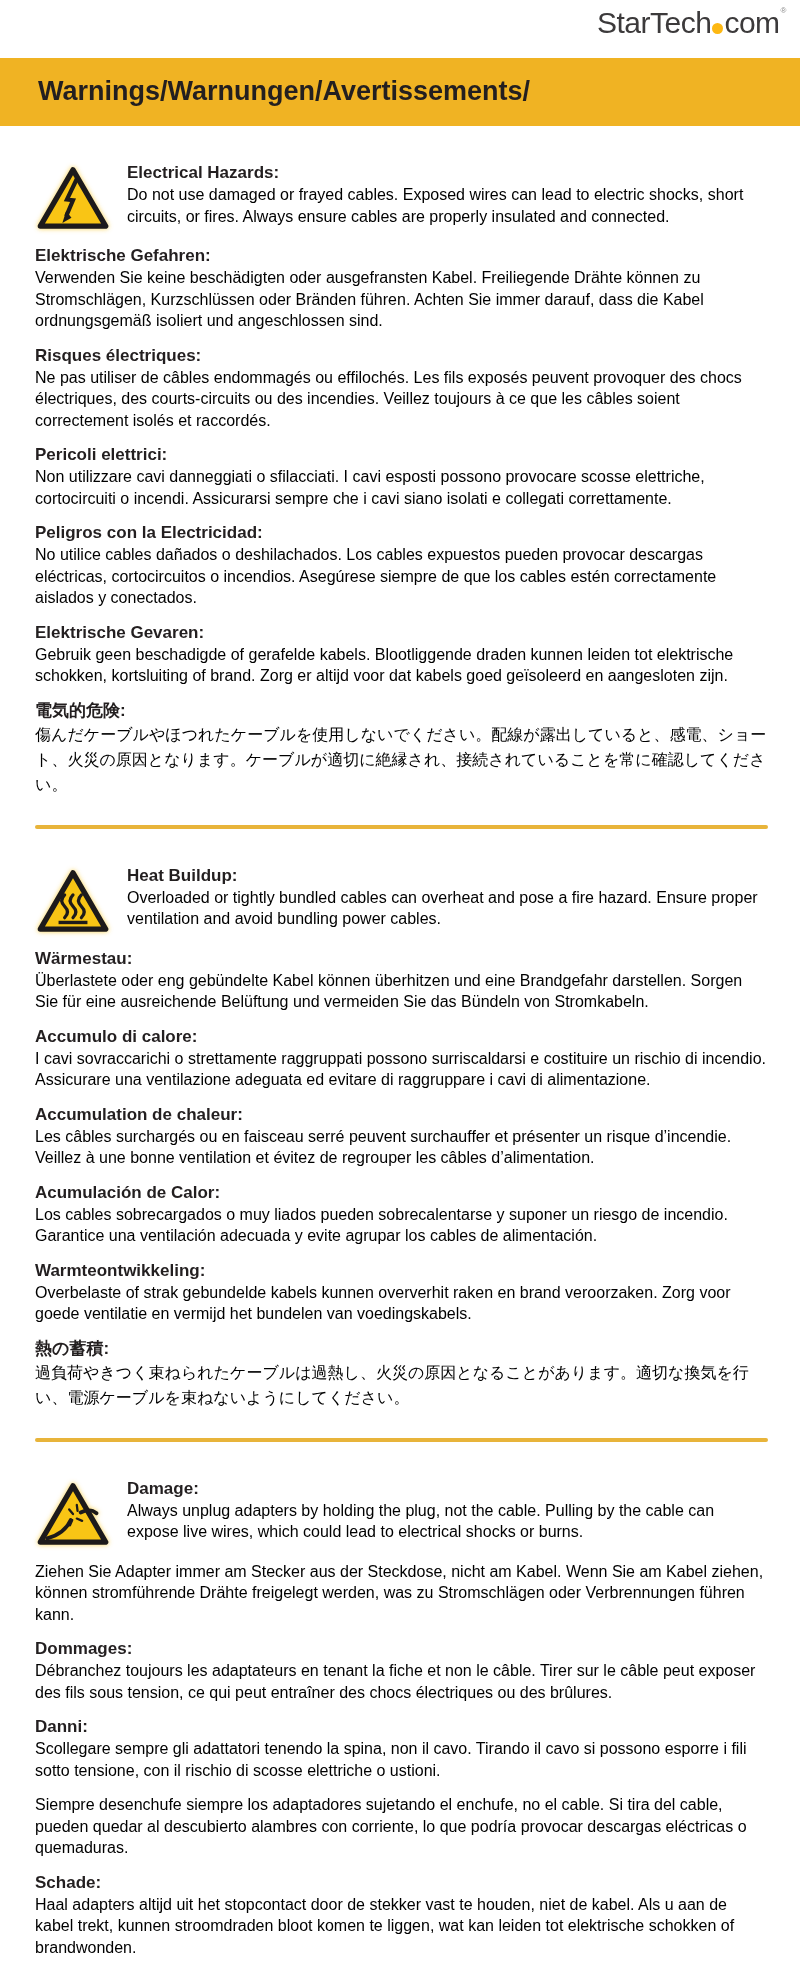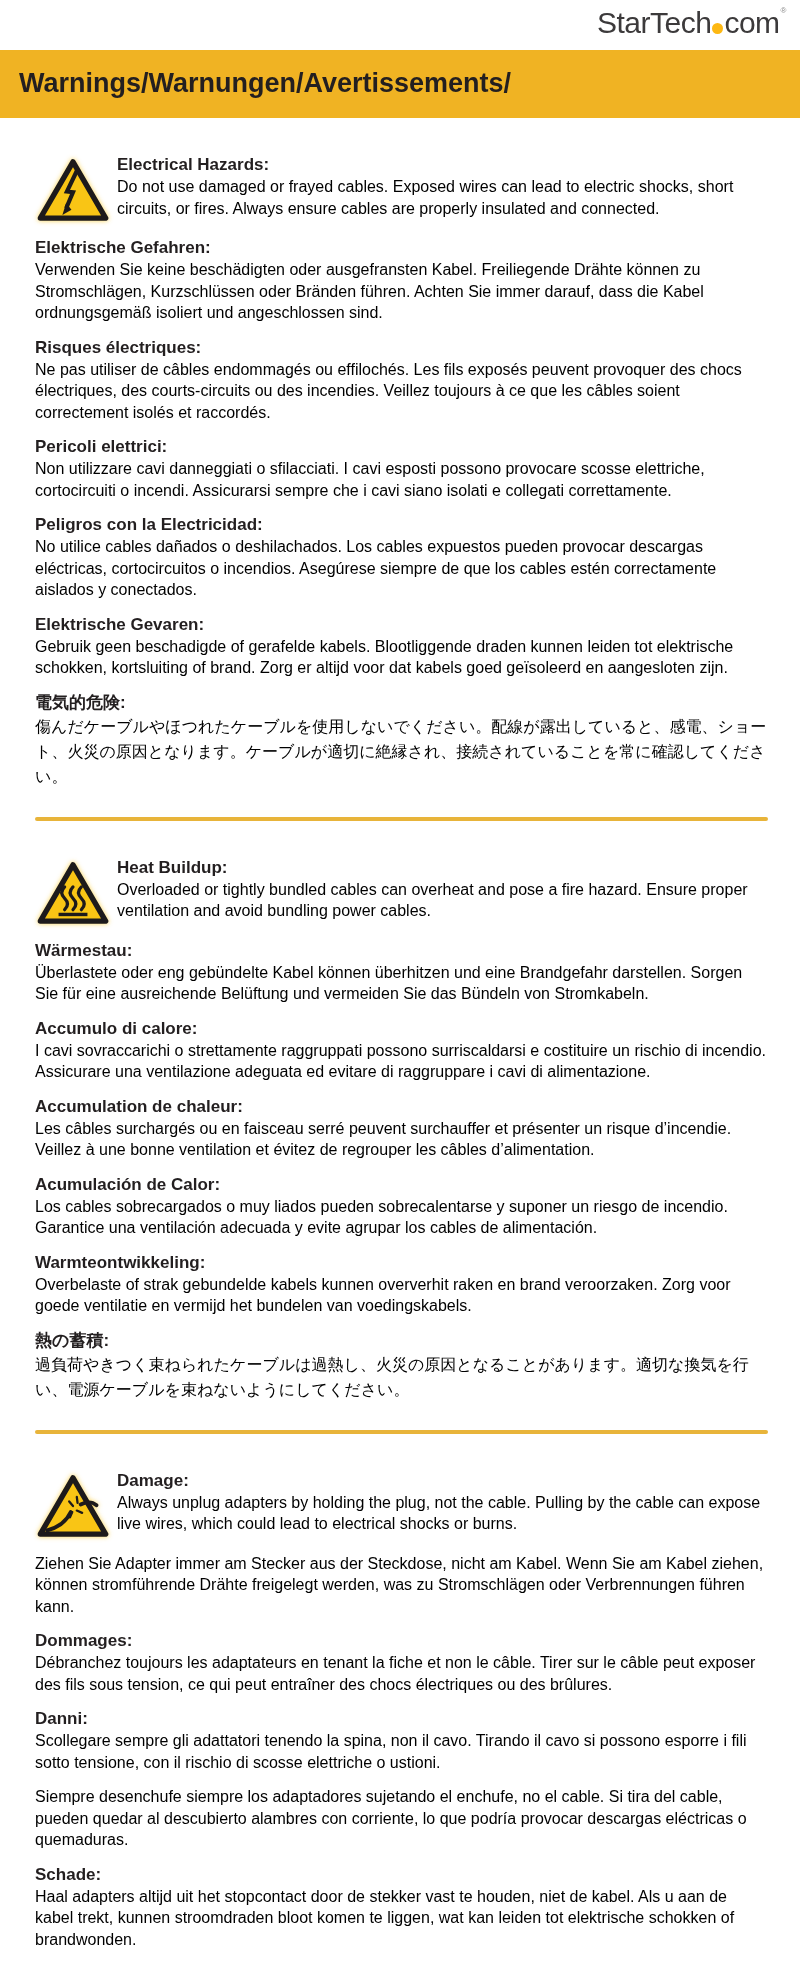--- a/index.html
+++ b/index.html
@@ -5,21 +5,21 @@
   html,body{margin:0;padding:0;}
   body{
     width:800px;
     background:#ffffff;
     font-family:"Liberation Sans","DejaVu Sans",sans-serif;
     color:#4d4d4f;
     -webkit-font-smoothing:antialiased;
   }
   
   .header{
-    height:50px;
+    height:58px;
     position:relative;
     background:#ffffff;
   }
   .logo{
     position:absolute;
     top:6px;
     right:14px;
     font-size:30px;
     letter-spacing:-0.5px;
     color:#3c3a3b;
@@ -37,38 +37,38 @@
   }
   .logo .reg{
     font-size:8px;
     vertical-align:top;
     color:#8a8a8a;
     margin-left:1px;
   }
   
   .banner{
     background:#f0b323;
-    padding:15px 24px 17px 19px;
+    padding:15px 24px 17px 38px;
   }
   .banner div{
     font-size:27px;
     font-weight:bold;
     color:#231f20;
     line-height:36px;
     letter-spacing:0px;
   }
   
   .main{
     padding:0 32px 26px 35px;
   }
   .lead-row{
     display:flex;
     align-items:flex-start;
     margin-top:36px;
-    gap:4px;
+    gap:14px;
   }
   .icon-wrap{
     flex:none;
     width:78px;
     padding-top:2px;
   }
   .tri-svg{
     display:block;
     filter:drop-shadow(0 0 2.5px rgba(250,205,60,0.9));
   }

